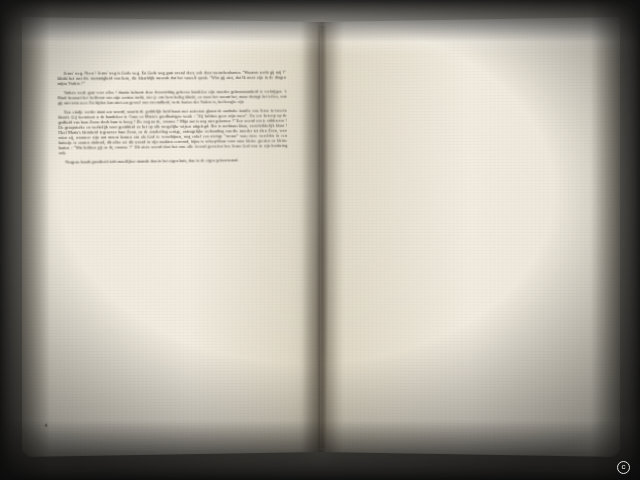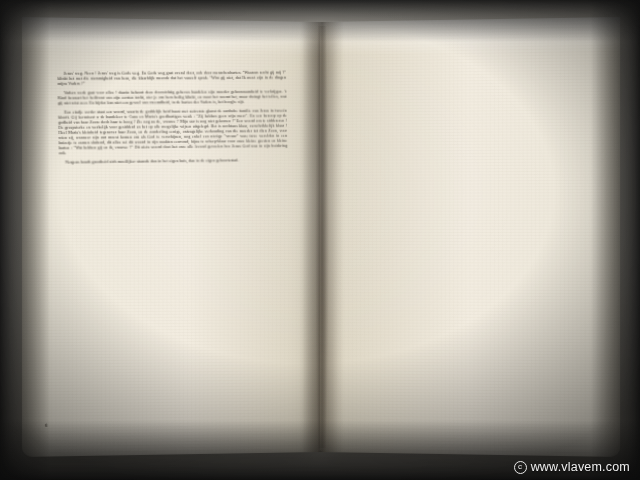--- a/index.html
+++ b/index.html
@@ -143,16 +143,15 @@
 
     <div class="gutter"></div>
     <div class="spine-shadow"></div>
   </div>
 
   <div class="surround"></div>
   <div class="vignette"></div>
 
   <div class="watermark">
     <span class="wm-c">c</span>
-    <span>www.vlavem.com</span>
   </div>
 
 </div>
 
 </body></html>

